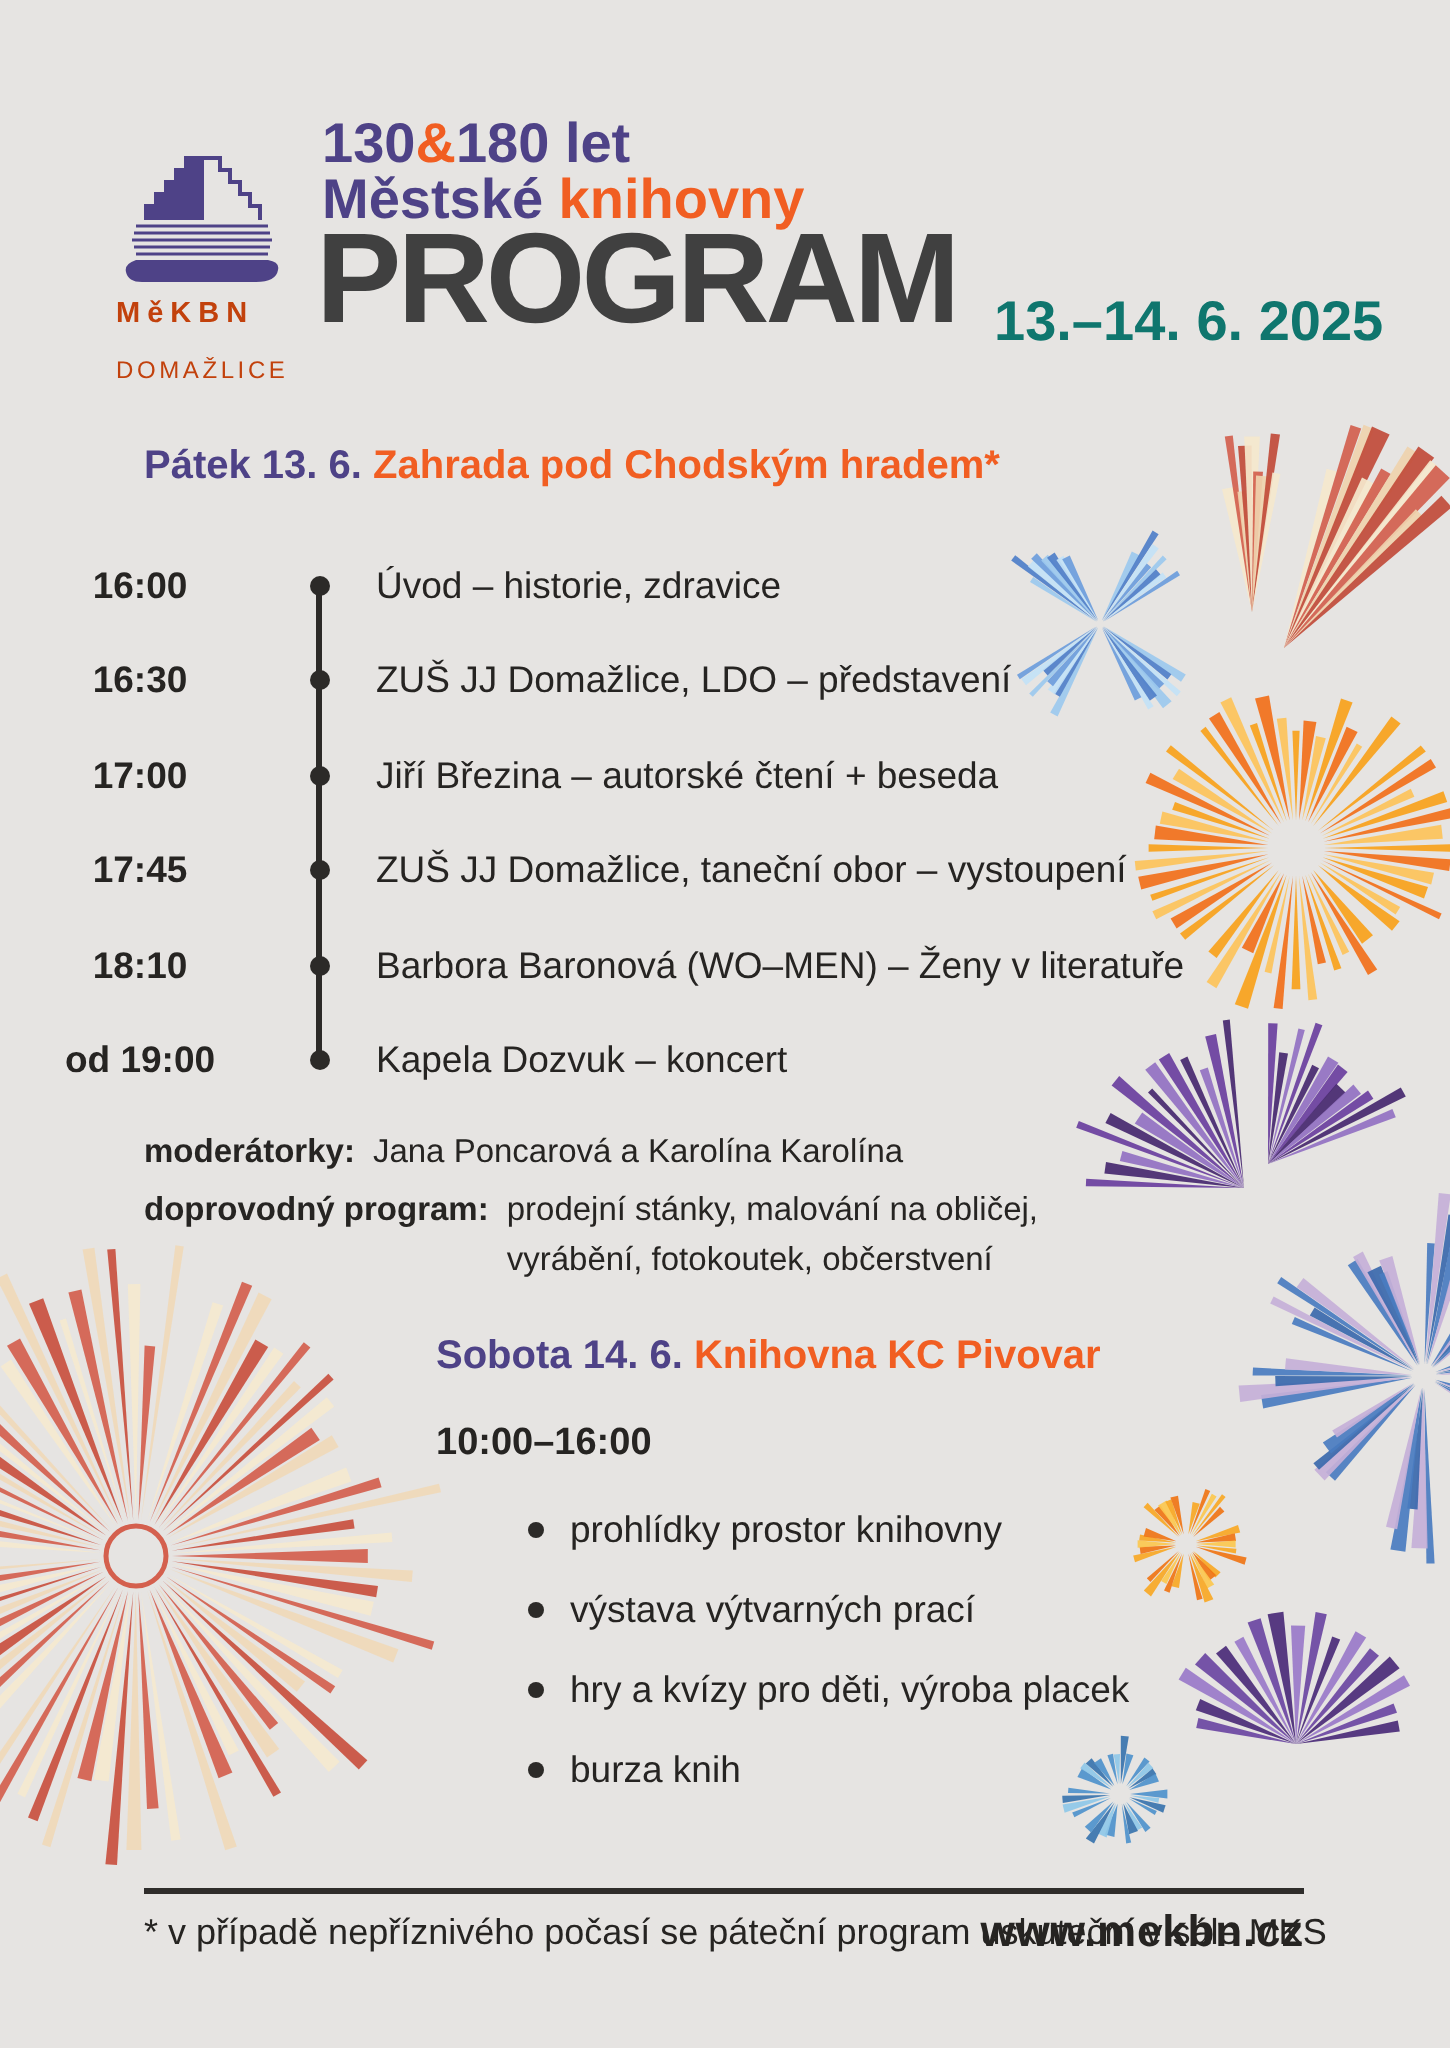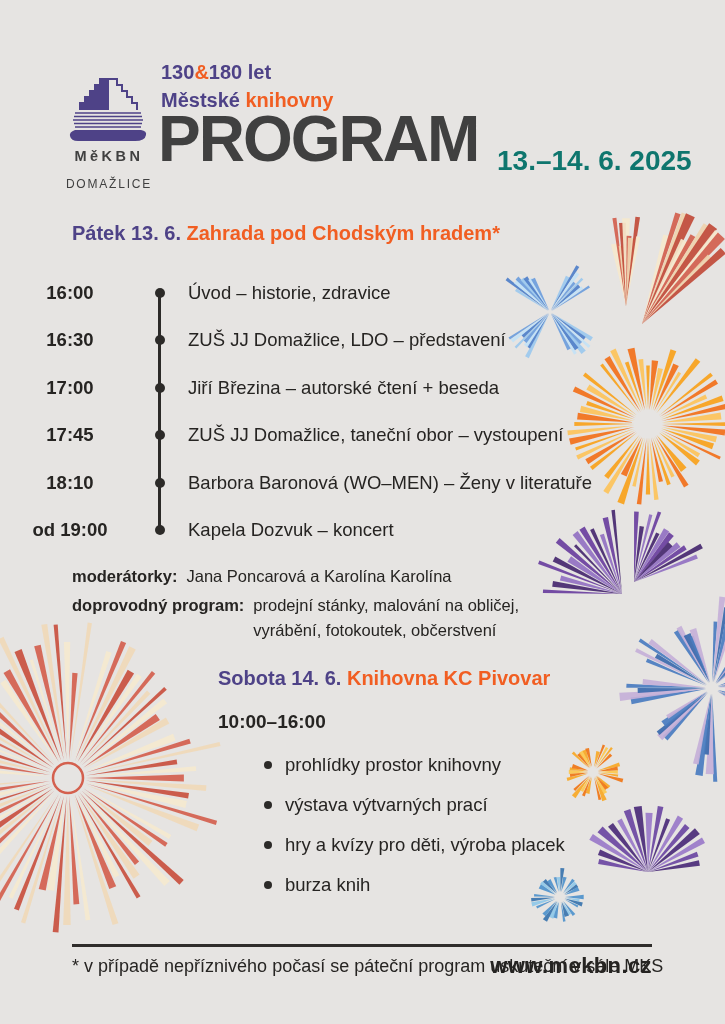--- a/index.html
+++ b/index.html
@@ -3,24 +3,24 @@
 <meta charset="utf-8">
 <style>
   *{margin:0;padding:0;box-sizing:border-box}
   html,body{background:#9a9a9a}
   body{display:flex;justify-content:center;align-items:flex-start;font-family:"Liberation Sans",sans-serif}
   .page{position:relative;width:725px;height:1024px;background:#e6e4e2;overflow:hidden;color:#262422}
   #decor{position:absolute;left:0;top:0;pointer-events:none}
   .content{position:absolute;inset:0}
 
   
-  .logo{position:absolute;left:58px;top:72px;width:102px;text-align:center;color:#404040}
+  .logo{position:absolute;left:58px;top:72px;width:102px;text-align:left;color:#c2410c}
   .logo-acronym{font-weight:bold;font-size:14.5px;letter-spacing:3.5px;margin-top:2px}
   .logo-city{font-weight:normal;font-size:12px;letter-spacing:1.8px;margin-top:13px}
-  .headline{position:absolute;left:161px;top:58px;font-weight:bold;font-size:20px;line-height:28px;color:#4e4287}
+  .headline{position:absolute;left:161px;top:58px;font-weight:bold;font-size:28px;line-height:28px;color:#4e4287}
   .orange{color:#f15e22}
   .program-title{position:absolute;left:158px;top:107px;font-weight:bold;font-size:64px;letter-spacing:-2px;line-height:1;color:#404040}
   .dates{position:absolute;left:497px;top:145px;font-weight:bold;font-size:28px;color:#0f766e;white-space:nowrap}
 
   
   .day-heading{position:absolute;font-weight:bold;font-size:20px;white-space:nowrap}
   .day-heading .day{color:#4e4287}
   #friday-heading{left:72px;top:222px}
   #saturday-heading{left:218px;top:667px}
 

